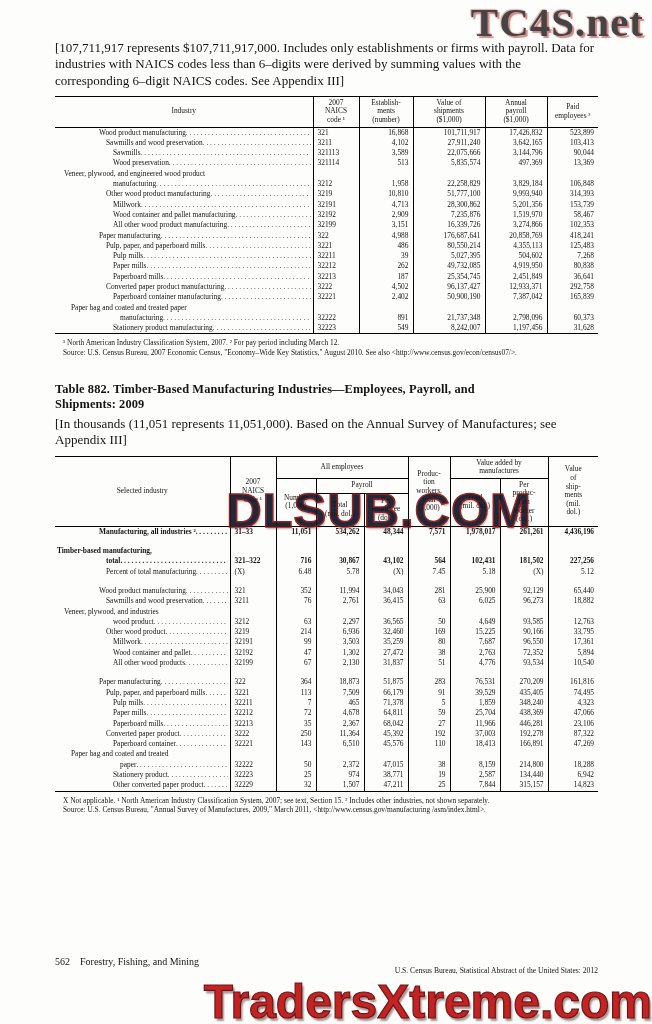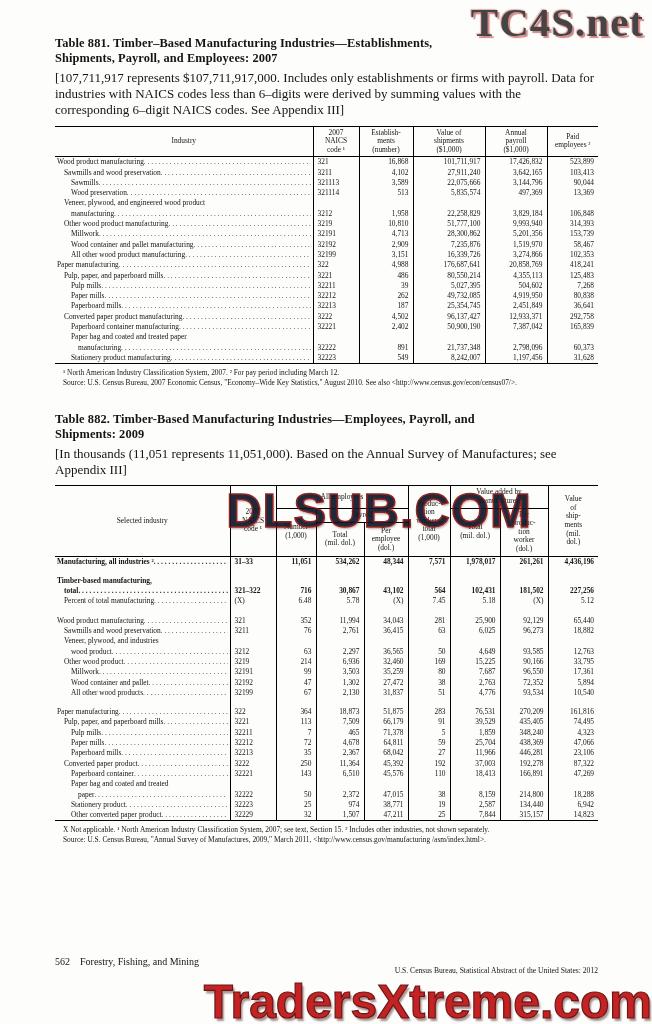--- a/index.html
+++ b/index.html
@@ -15,21 +15,21 @@
   table { border-collapse:collapse; width:100%; table-layout:fixed;
           margin-top:7px; border-top:1px solid #000; border-bottom:1px solid #000; }
   th, td { font-size:7.4px; font-weight:normal; line-height:10.3px; }
   th { text-align:center; vertical-align:middle; border-left:1px solid #000;
        border-bottom:1px solid #000; padding:2px 3px; white-space:pre-line; line-height:8.6px; }
   th.nol { border-left:none; }
   td { vertical-align:bottom; border-left:1px solid #000; padding:0; }
   td:first-child { border-left:none; }
   td.lbl { overflow:hidden; padding-right:2px; }
   .lbl .line { display:flex; }
-  .lbl .t { white-space:nowrap; }
+  .lbl .t { white-space:nowrap;margin-left:42px; }
   .lbl .dots { flex:1; overflow:hidden; white-space:nowrap; color:#222; }
   .lbl .dots::before { content:" . . . . . . . . . . . . . . . . . . . . . . . . . . . . . . . . . . . . . . . . . . . . . . . . . . . . . . . . . . . ."; }
   .i0 { padding-left:2px; } .i1 { padding-left:9px; } .i2 { padding-left:16px; }
   .lbl .cont { padding-left:7px; }
   td.code { text-align:left; padding-left:4px; }
   td.num { text-align:right; padding-right:4px; }
   tr.b td, tr.b .t { font-weight:bold; }
   tr.spacer td { height:9px; }
 
   .footnotes { margin-top:4px; font-size:7.4px; line-height:1.28; }
@@ -55,22 +55,20 @@
   .page-footer-right { position:absolute; right:54px; top:966px; font-size:7.6px; }
 </style>
 </head>
 <body>
 
 <div class="wm-top">TC4S.net</div>
 
 <div class="page">
 
   <div>
-    <div class="tbl-title">Table 881. Timber–Based Manufacturing Industries—Establishments,
-Shipments, Payroll, and Employees: 2007</div>
     <div class="note">[107,711,917 represents $107,711,917,000. Includes only establishments or firms with payroll. Data for industries with NAICS codes less than 6–digits were derived by summing values with the corresponding 6–digit NAICS codes. See Appendix III]</div>
 
     <table id="t881">
       <colgroup>
         <col style="width:258px">
           <col style="width:46px">
           <col style="width:54px">
         <col style="width:72px">
           <col style="width:62px">
           <col style="width:51px">

